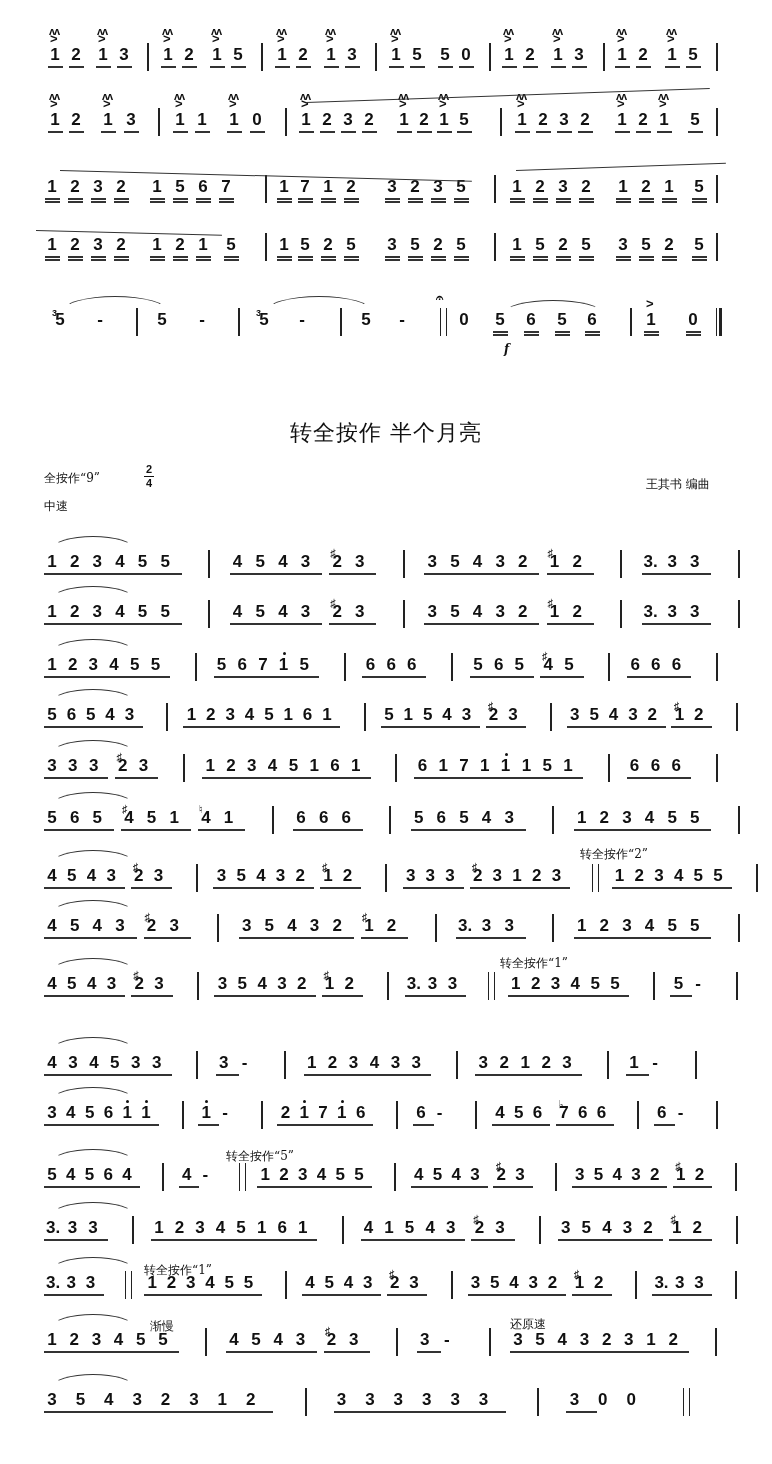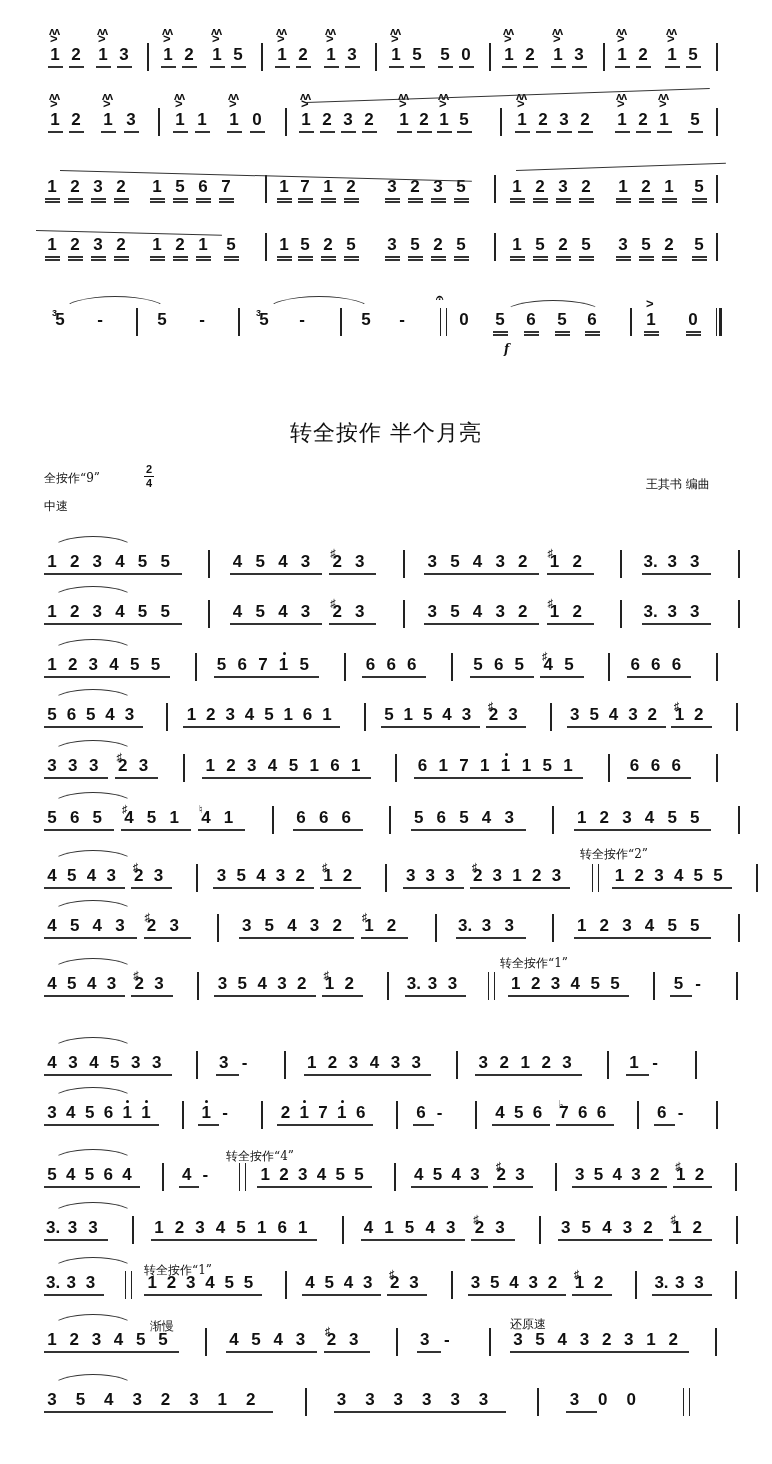--- a/index.html
+++ b/index.html
@@ -32,21 +32,21 @@
 <div class="ts" style="left:144px;top:464px;width:10px;">
   <div>2</div>
     <hr>
     <div>4</div>
 </div>
 <div class="meta" style="left:44px;top:498px;">中速</div>
 <div class="meta" style="left:646px;top:476px;">王其书  编曲</div>
 
 <div class="anno" style="left:580px;top:846px;">转全按作“2”</div>
 <div class="anno" style="left:500px;top:955px;">转全按作“1”</div>
-<div class="anno" style="left:226px;top:1148px;">转全按作“4”</div>
+<div class="anno" style="left:226px;top:1148px;">转全按作“5”</div>
 <div class="anno" style="left:144px;top:1262px;">转全按作“1”</div>
 <div class="anno" style="left:150px;top:1318px;">渐慢</div>
 <div class="anno" style="left:510px;top:1316px;">还原速</div>
 <div class="anno" style="left:504px;top:342px;font-style:italic;font-weight:bold;">f</div>
 
 <div id="song"></div>
 
 <div class="n" style="left: 49px; top: 45px;">1</div>
 <div class="ul" style="left: 48px; top: 66px; width: 15px;"></div>
 <div class="orn" style="left: 49px; top: 25px;">ʌʌ</div>

